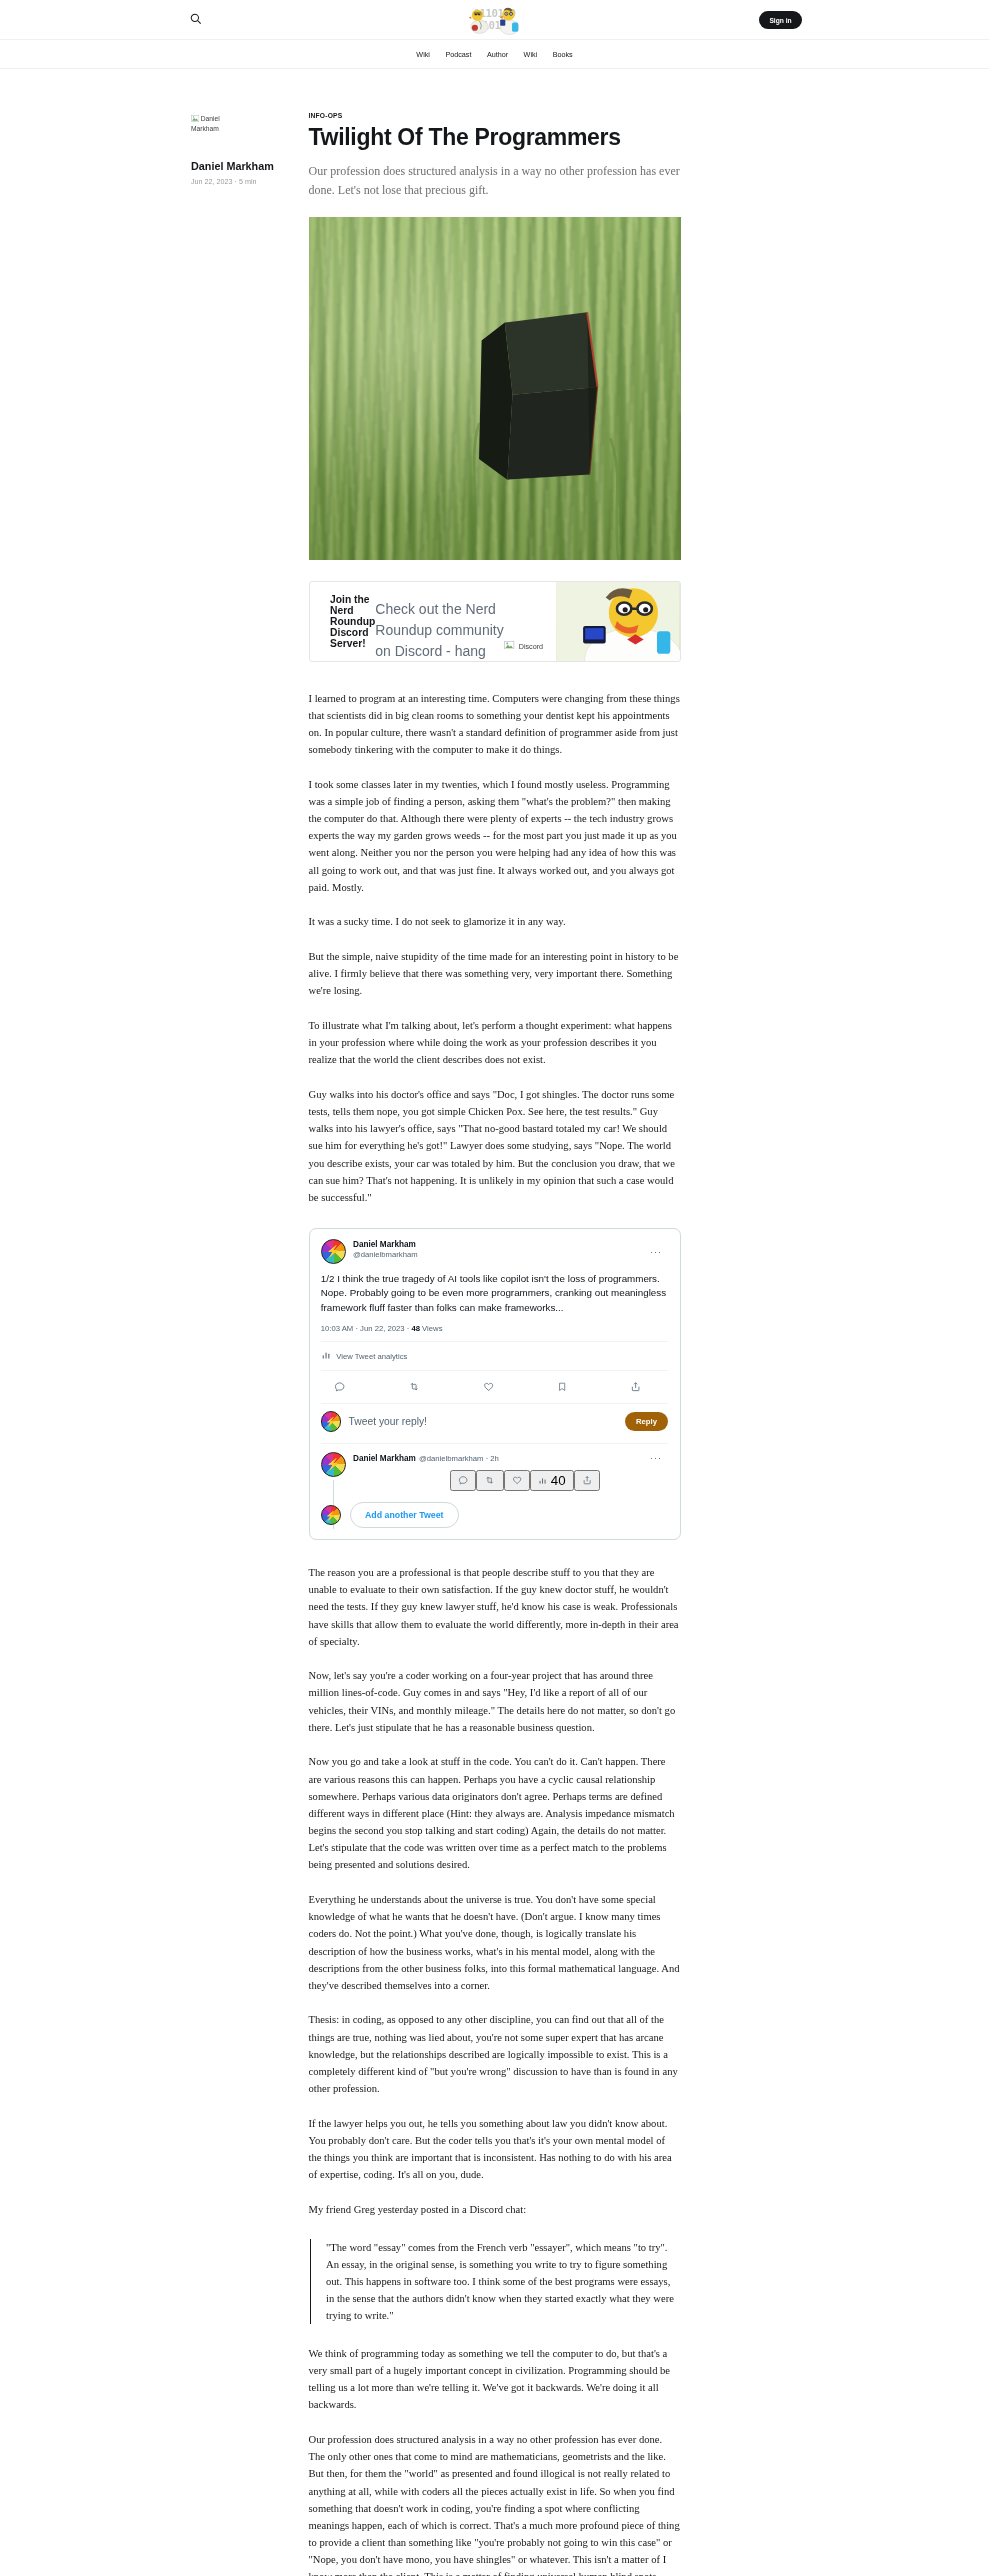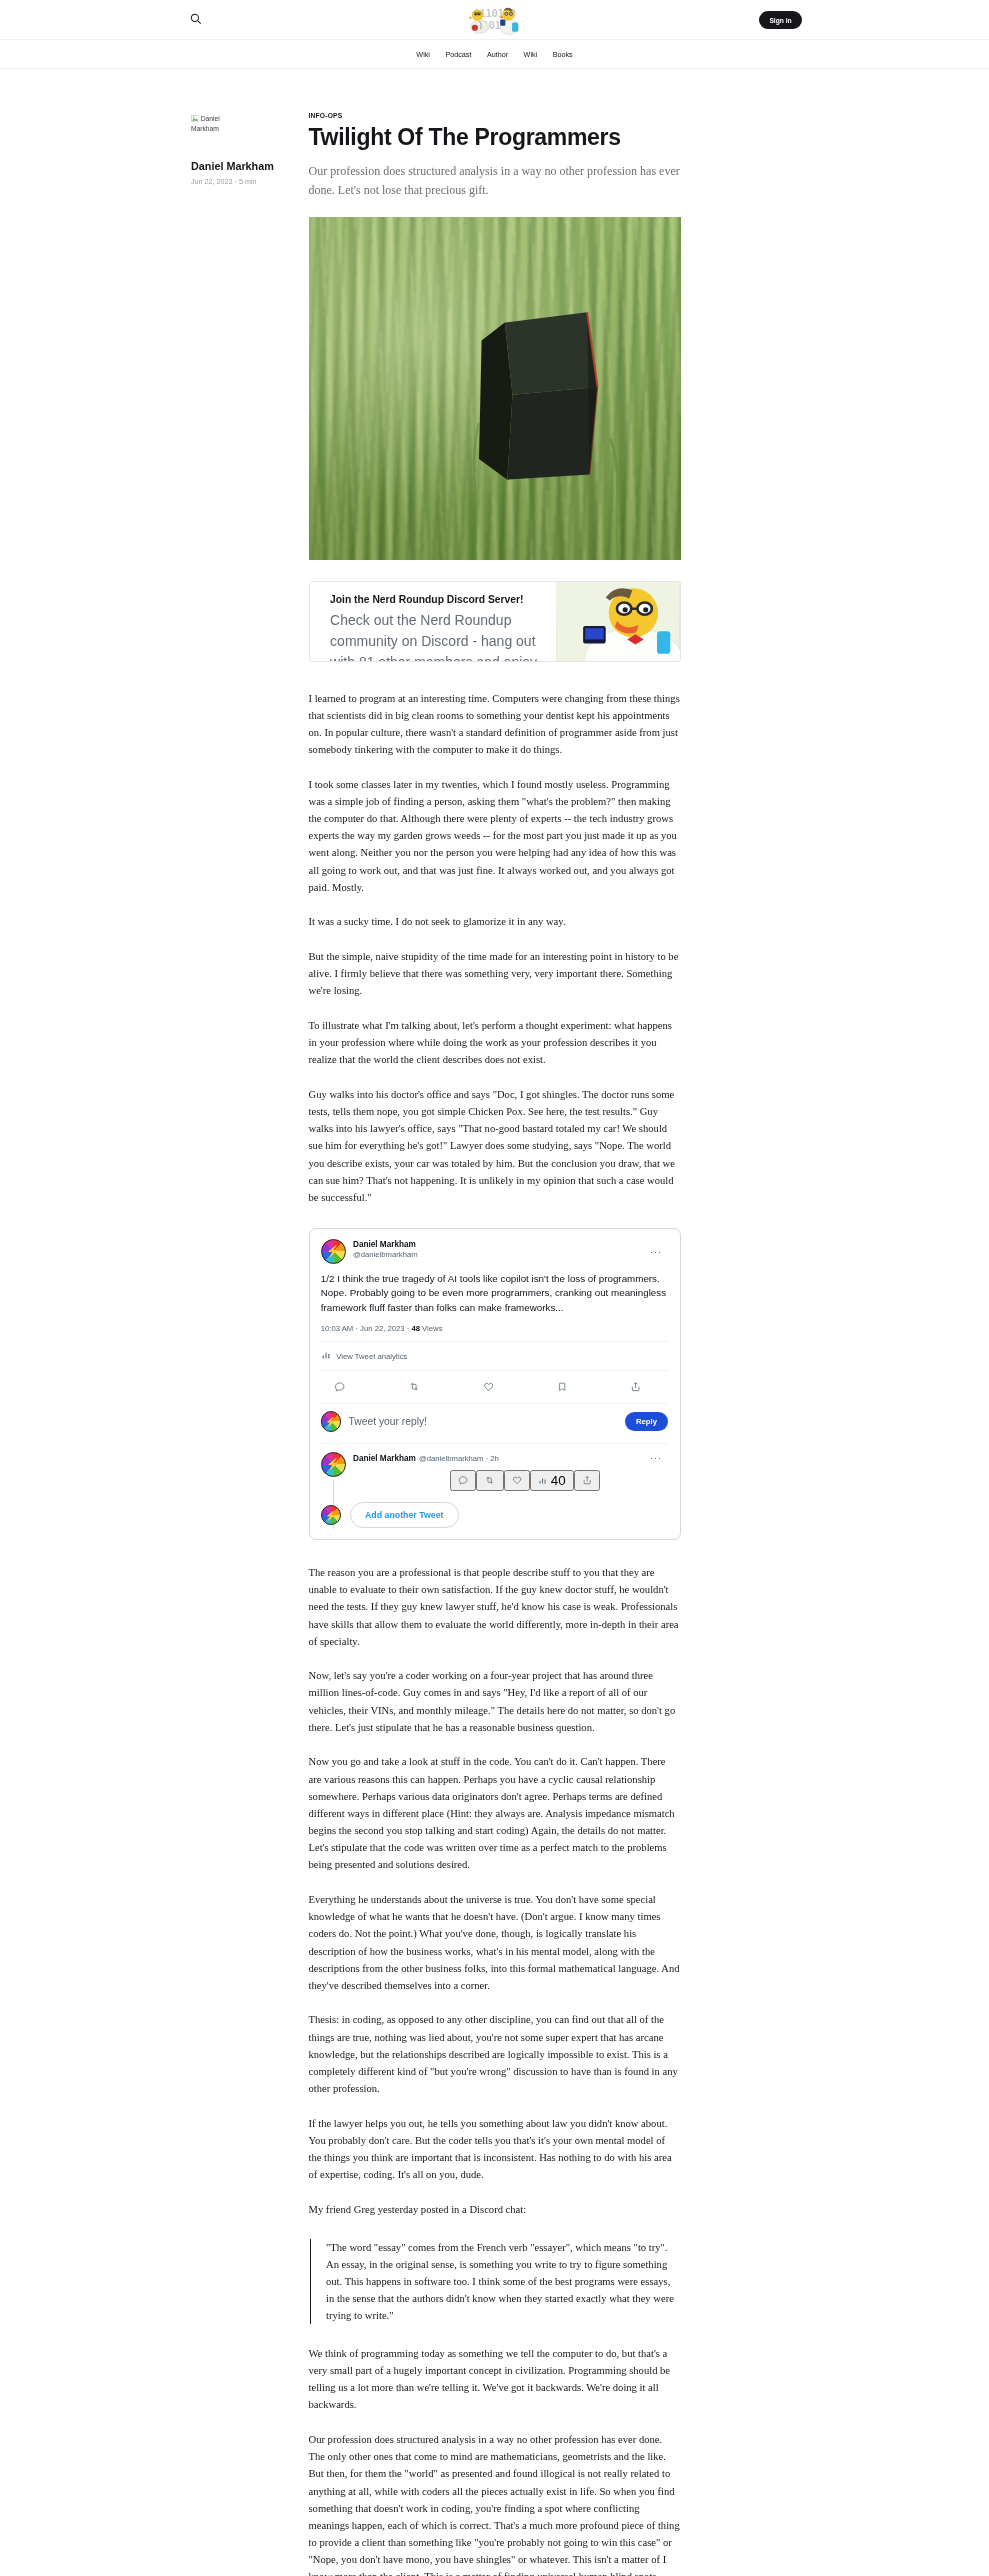--- a/index.html
+++ b/index.html
@@ -35,21 +35,21 @@
     background:
       repeating-linear-gradient(93deg, rgba(57,94,32,.35) 0 3.1px, rgba(0,0,0,0) 3.1px 13.4px),
       repeating-linear-gradient(87deg, rgba(222,238,160,.45) 0 2.1px, rgba(0,0,0,0) 2.1px 17.5px),
       repeating-linear-gradient(90deg, #7ca24a 0 7.2px, #93b55c 7.2px 15.5px, #6d9440 15.5px 23px, #a2bf6b 23px 30px);
   }
   .grass-glow { position:absolute; inset:0; background:radial-gradient(ellipse at 30% 35%, rgba(235,245,200,.35), rgba(0,0,0,0) 55%), linear-gradient(180deg, rgba(255,255,255,.12), rgba(20,40,10,.18)); }
   .cube-svg { position:absolute; left:0; top:0; }
 
   
   .bookmark { margin-top:20.6px; height:81px; border:0.5px solid #e5e5e5; border-radius:3.1px; display:flex; overflow:hidden; background:#fff; }
-  .bm-text { flex:1; padding:12.4px 12.4px 9.3px 20.6px; display:flex; flex-direction:column; }
+  .bm-text { flex:1; padding:12.4px 12.4px 9.3px 20.6px; display:flex; flex-direction:row; }
   .bm-title { font-size:10.3px; font-weight:700; }
   .bm-desc { font-size:14px; color:#626d79; line-height:1.5; margin-top:4.6px; max-width:216px; }
   .bm-meta { margin-top:auto; display:flex; align-items:center; gap:4.1px; font-size:7.2px; color:#404040; }
   .bm-thumb { width:124px; flex:none; position:relative; background:linear-gradient(135deg,#eef2df 0%, #dfe9c4 60%, #cfddab 100%); }
 
   
   .body-copy { margin-top:28px; }
   .para { font-family:"Liberation Serif", serif; font-size:10.6px; line-height:1.62; margin:0 0 17.5px; color:#15171a; }
   .quote { font-family:"Liberation Serif", serif; font-size:10.6px; line-height:1.62; border-left:1.5px solid #15171a; margin:20.6px 0 20.6px 1px; padding-left:15.5px; color:#15171a; }
 
@@ -65,21 +65,21 @@
   .tw-menu { margin-left:auto; color:#536471; font-size:9.3px; letter-spacing:1px; background:none; border:none; cursor:pointer; }
   .tw-text { font-size:9.8px; line-height:1.45; margin-top:8.2px; }
   .tw-time { font-size:7.7px; color:#536471; margin-top:9.3px; }
   .tw-time b { color:#0f1419; font-weight:700; }
   .tw-div { height:0.5px; background:#eff3f4; margin:8.2px 0; }
   .tw-analytics { display:flex; align-items:center; gap:5.2px; color:#536471; font-size:7.7px; cursor:pointer; }
   .tw-actions { display:flex; justify-content:space-between; padding:1px 20.6px 1px 7.2px; }
   .tw-actions .act { background:none; border:none; cursor:pointer; color:#536471; display:flex; align-items:center; gap:4.1px; font-size:7.7px; font-family:inherit; }
   .reply-row { display:flex; align-items:center; gap:7.2px; margin-top:2.1px; }
   .reply-ph { color:#536471; font-size:10.3px; }
-  .reply-btn { margin-left:auto; background:#1d4ed8; color:#fff; font-weight:700; font-size:7.7px; border:none; border-radius:515px; padding:5.2px 11.3px; font-family:inherit; cursor:pointer; }
+  .reply-btn { margin-left:auto; background:#a16207; color:#fff; font-weight:700; font-size:7.7px; border:none; border-radius:515px; padding:5.2px 11.3px; font-family:inherit; cursor:pointer; }
   .thread-wrap { position:relative; margin-top:3.1px; }
   .thread-line { position:absolute; left:12px; top:28px; bottom:-1px; width:1px; background:#cfd9de; }
   .tw2-head { display:flex; align-items:baseline; gap:3.1px; }
   .tw2-name { font-size:8.2px; font-weight:700; }
   .tw2-handle { font-size:7.7px; color:#536471; }
   .tw2-body { margin-left:7.2px; flex:1; }
   .tw2-text { font-size:8.8px; line-height:1.42; margin-top:2.1px; }
   .tw2-actions { display:flex; justify-content:flex-end; max-width:247px; margin-top:6.2px; }
   .add-tweet-row { display:flex; align-items:center; gap:8.2px; margin-top:11.3px; }
   .add-tweet-btn { border:0.5px solid #cfd9de; background:#fff; color:#1d9bf0; font-weight:700; font-size:8.8px; border-radius:515px; padding:6.7px 14.4px; font-family:inherit; cursor:pointer; }

